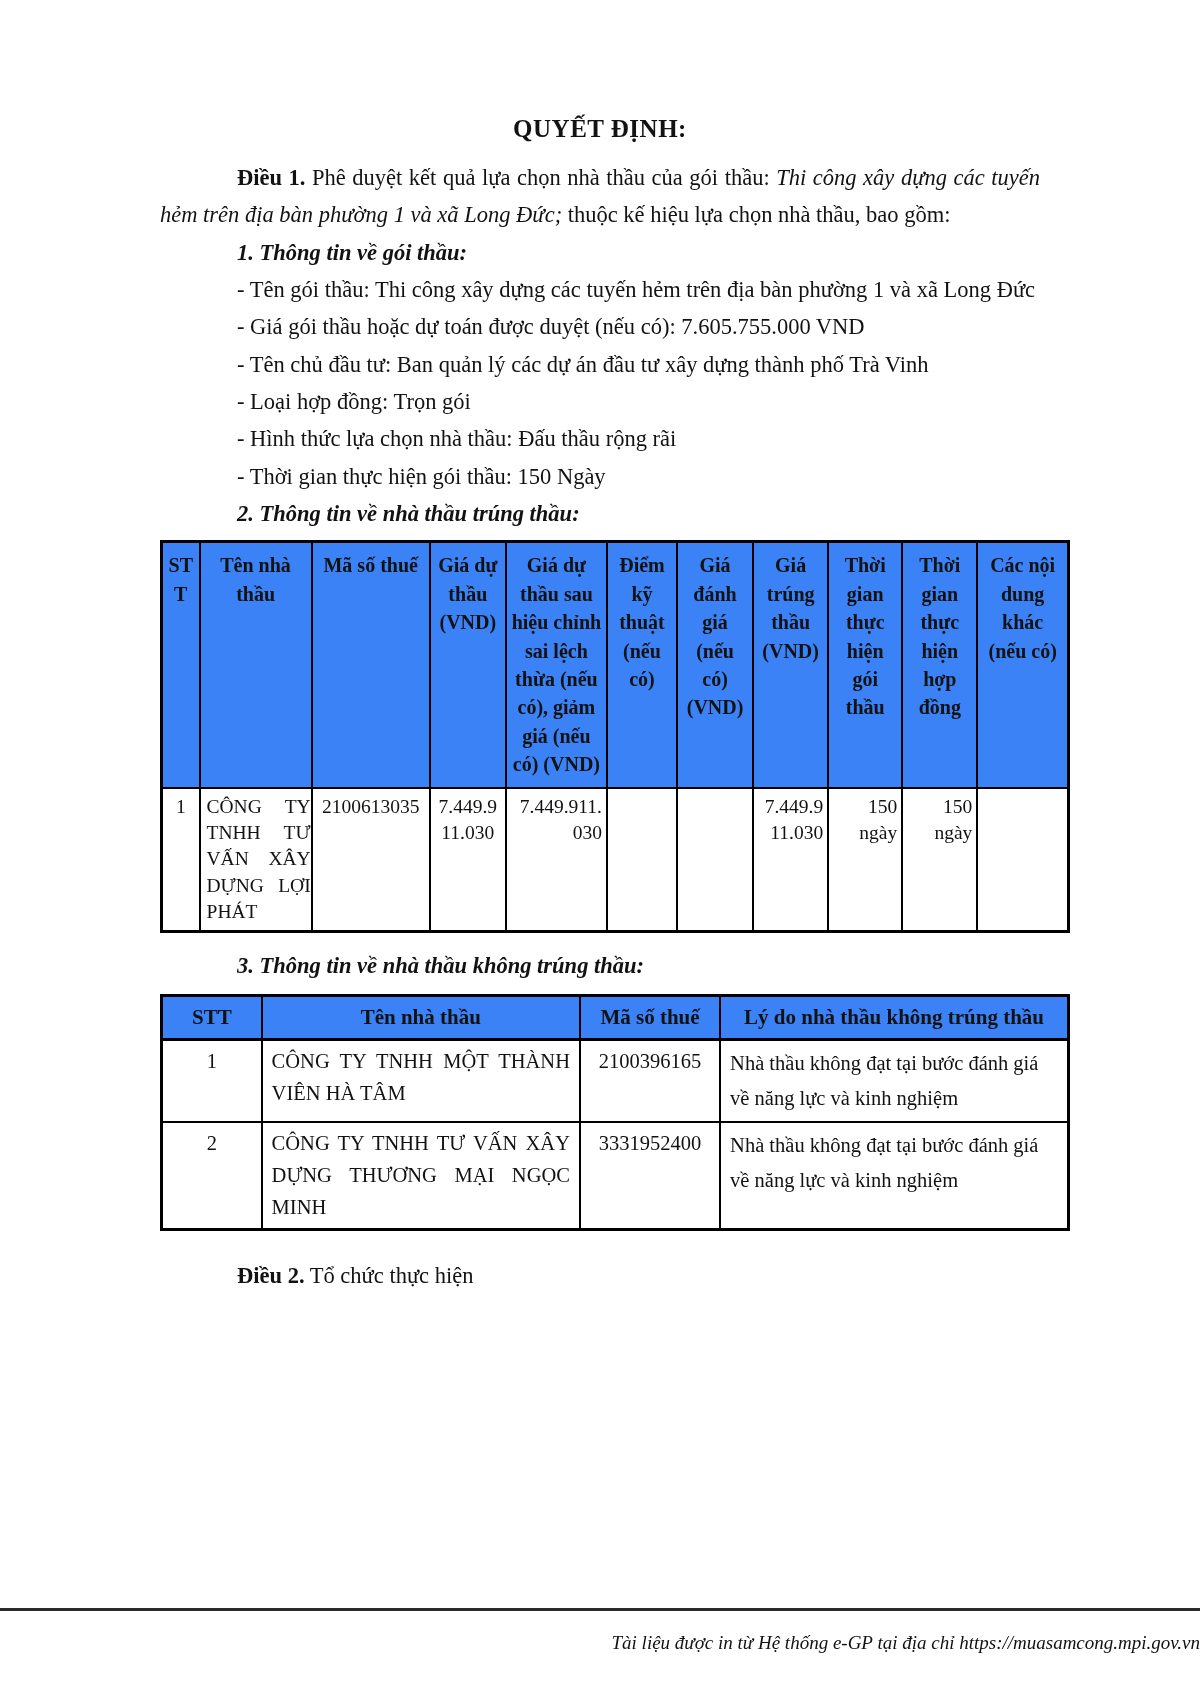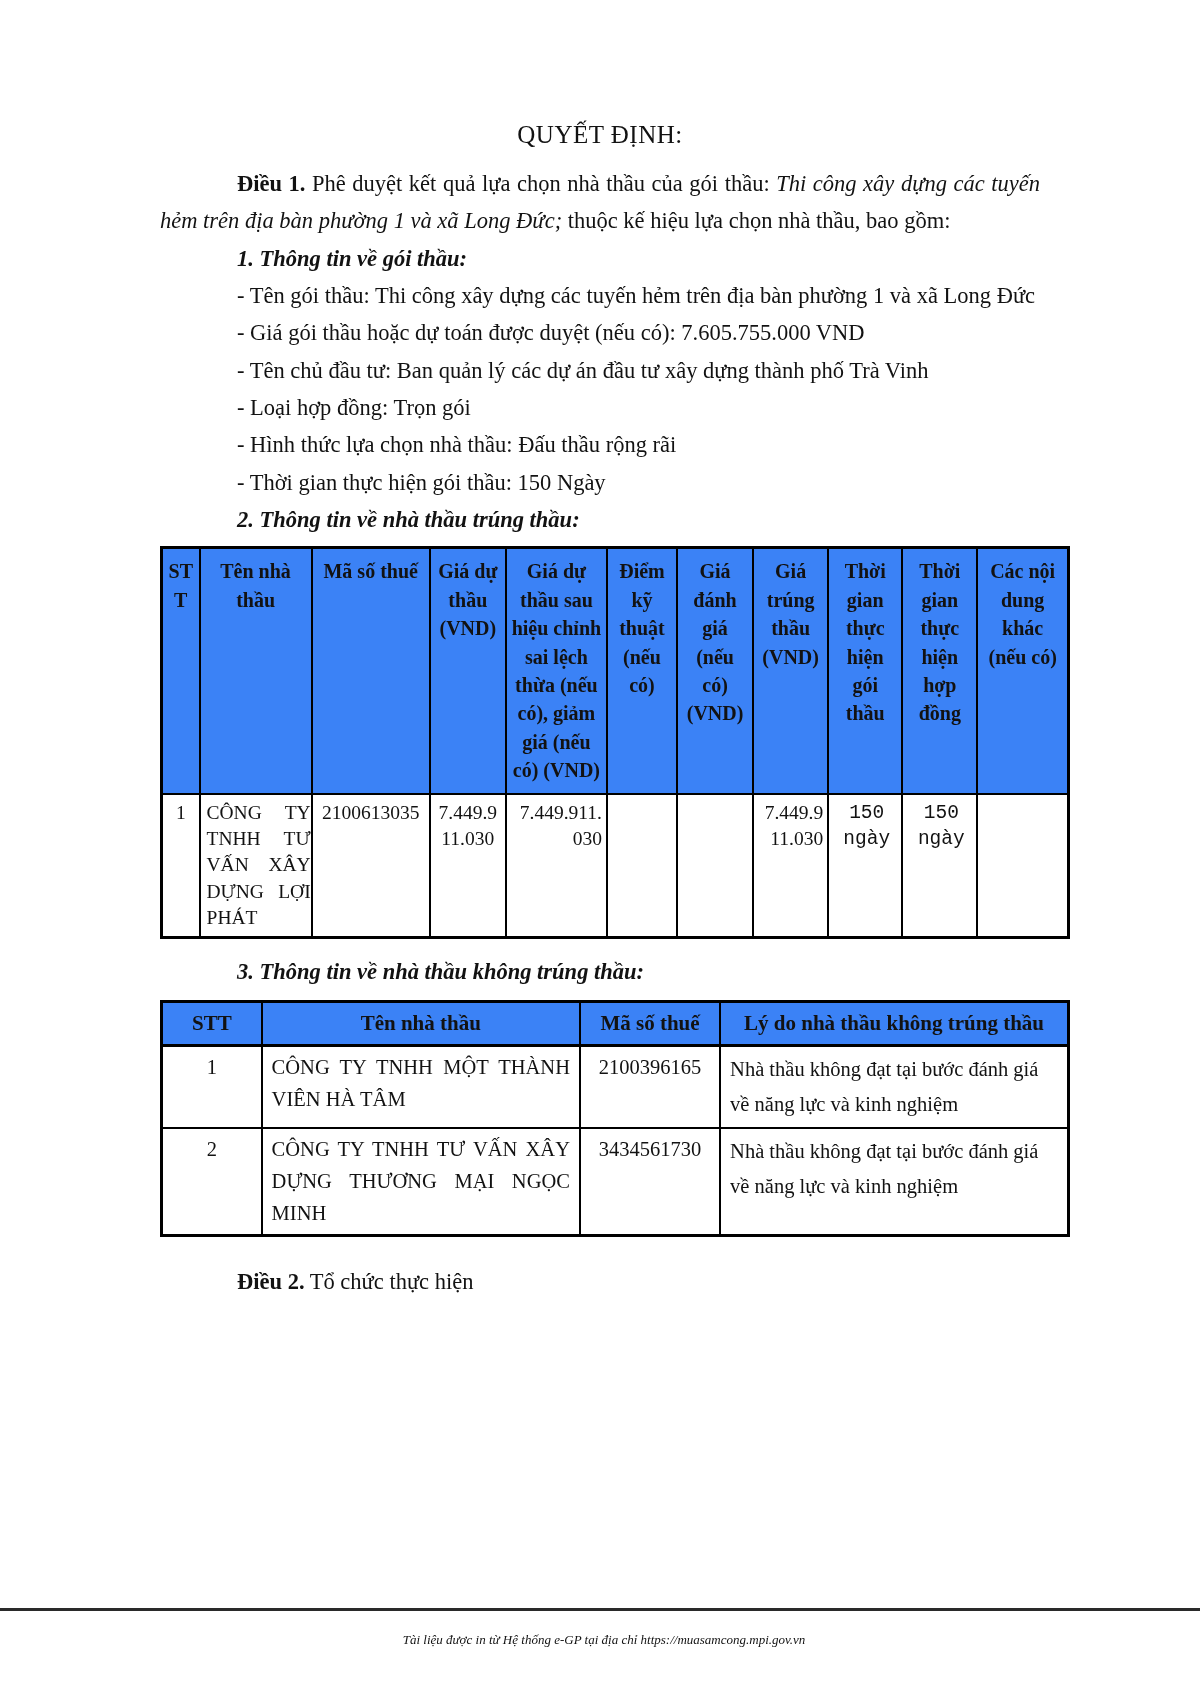--- a/index.html
+++ b/index.html
@@ -6,23 +6,23 @@
   .page{
     position:relative;
     width:1200px;height:1697px;
     background:#ffffff;color:#121212;
     font-family:"Liberation Serif","DejaVu Serif",serif;
     overflow:hidden;
   }
   .content{padding:103px 130px 0 160px;}
   .doc-title{
     width:880px;
-    font-size:25px;font-weight:normal;
+    font-size:25px;font-weight:bold;
     text-align:center;
-    margin:18px 0 16px 0;
+    margin:12px 0 16px 0;
     letter-spacing:.5px;
   }
   p{margin:0;width:880px;font-size:22.5px;line-height:1.66;text-align:justify;}
   .indent{text-indent:77px;}
   .b{font-weight:bold;}
   .i{font-style:italic;}
   .bi{font-weight:bold;font-style:italic;}
   .art2{margin-top:26px;}
 
   table{border-collapse:collapse;width:910px;border:3px solid #000;background:#fff;}
@@ -32,31 +32,31 @@
   th,td{border:2px solid #000;vertical-align:top;}
   th{background:#3b82f6;font-weight:bold;text-align:center;}
   .t1 th{font-size:20px;line-height:1.42;padding:8px 3px;}
   .t1 td{font-size:19.5px;line-height:1.35;padding:5px 4px;}
   .t1 .stt-head{word-break:break-all;}
   .t1 .cell-stt{text-align:center;}
   .t1 .cell-name{text-align:justify;padding-left:6px;padding-right:0;border-radius:22px;}
   .t1 .cell-tax{text-align:center;}
   .t1 .num-c{text-align:center;word-break:break-all;}
   .t1 .num-r{text-align:right;word-break:break-all;}
-  .t1 .cell-days{text-align:center;padding-left:7px;font-family:Liberation Mono, monospace;}
+  .t1 .cell-days{text-align:right;padding-left:7px;}
 
   .t2 th{font-size:21px;padding:8px 6px;border-bottom:3px solid #000;}
   .t2 td{font-size:20.5px;line-height:1.55;padding:5px 9px;}
   .t2 .cell-stt{text-align:center;}
   .t2 .cell-name{text-align:justify;}
   .t2 .cell-tax{text-align:center;}
   .t2 .cell-reason{text-align:left;line-height:1.7;}
 
   .footer{position:absolute;left:0;right:0;top:1608px;border-top:3px solid #2a2a2a;}
-  .footer p{width:auto;font-size:13px;font-style:italic;text-align:center;padding:21px 0 0 8px;line-height:1.2;}
+  .footer p{width:auto;font-size:19px;font-style:italic;text-align:right;padding:21px 0 0 8px;line-height:1.2;}
 </style>
 </head>
 <body>
 
 <div class="page">
   <div class="content">
 
     <div class="doc-title">QUYẾT ĐỊNH:</div>
 
     <p class="indent"><span class="b">Điều 1.</span><span> Phê duyệt kết quả lựa chọn nhà thầu của gói thầu: </span><span class="i">Thi công xây dựng các tuyến hẻm trên địa bàn phường 1 và xã Long Đức;</span><span> thuộc kế hiệu lựa chọn nhà thầu, bao gồm:</span></p>
@@ -133,21 +133,21 @@
       </tr>
       <tr>
         <td class="cell-stt">1</td>
         <td class="cell-name">CÔNG TY TNHH MỘT THÀNH VIÊN HÀ TÂM</td>
         <td class="cell-tax">2100396165</td>
         <td class="cell-reason">Nhà thầu không đạt tại bước đánh giá về năng lực và kinh nghiệm</td>
       </tr>
       <tr>
         <td class="cell-stt">2</td>
         <td class="cell-name">CÔNG TY TNHH TƯ VẤN XÂY DỰNG THƯƠNG MẠI NGỌC MINH</td>
-        <td class="cell-tax">3434561730</td>
+        <td class="cell-tax">3331952400</td>
         <td class="cell-reason">Nhà thầu không đạt tại bước đánh giá về năng lực và kinh nghiệm</td>
       </tr>
     </tbody>
       </table>
 
     <p class="indent art2"><span class="b">Điều 2.</span><span> Tổ chức thực hiện</span></p>
 
   </div>
 
   <div class="footer">

